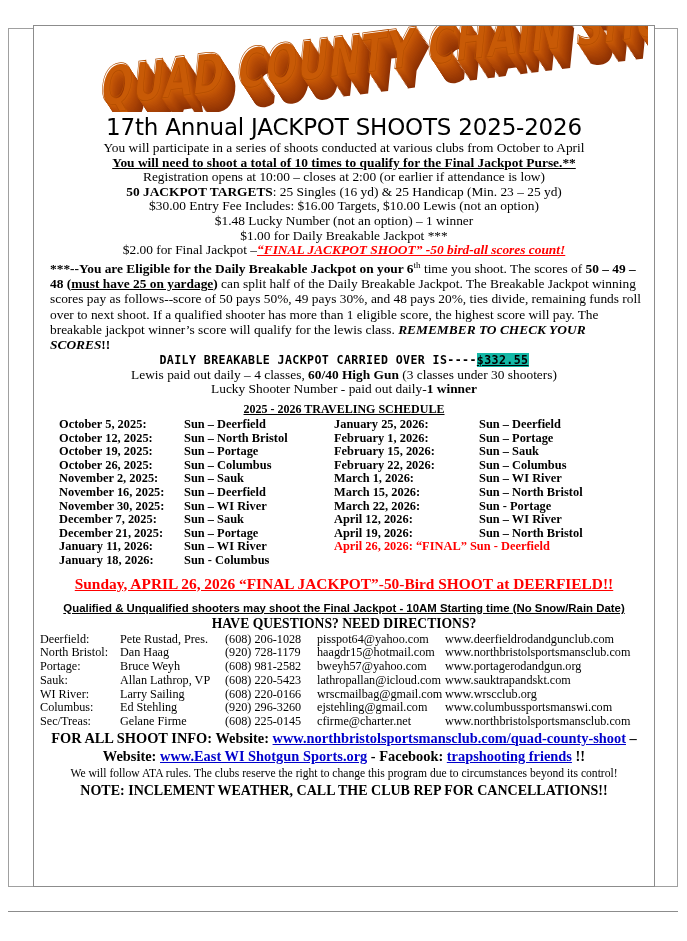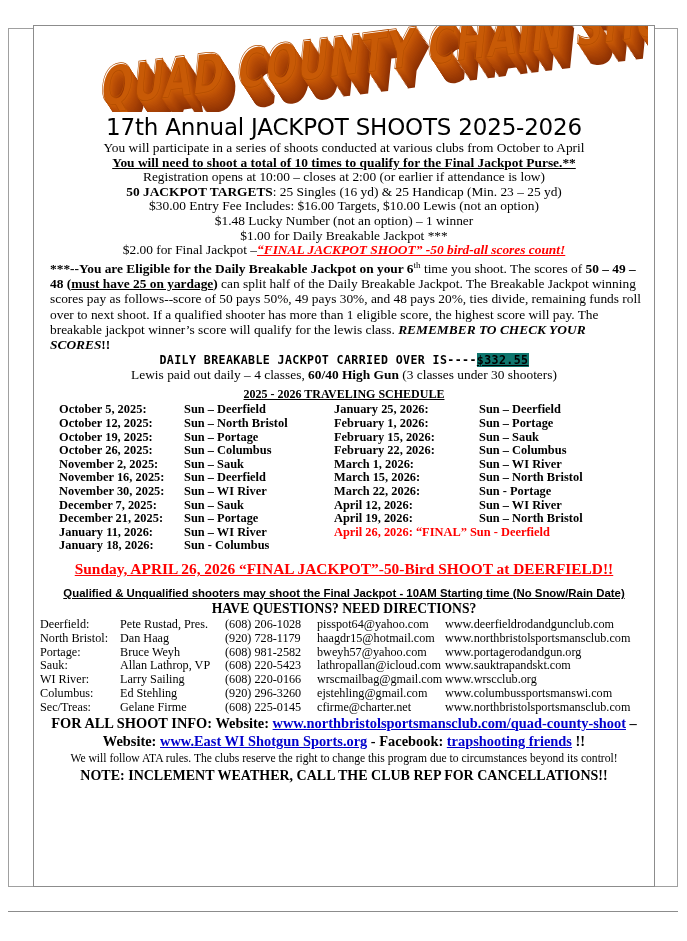--- a/index.html
+++ b/index.html
@@ -94,21 +94,21 @@
     line-height:27px;
     text-align:center;
     margin-top:2px;
     letter-spacing:-0.2px;
   }
   .b{font-weight:bold;}
   .i{font-style:italic;}
   .u{text-decoration:underline;}
   .red{color:#ff0000;}
   .blue{color:#0000cc;}
-  .hl{background:#0f766e;}
+  .hl{background:#14b8a6;}
   .sup{font-size:9px;vertical-align:super;}
 
   .para{
     font-size:13.4px;
     line-height:15.1px;
     text-align:left;
     margin:0 6px 0 10px;
     text-indent:0;
   }
 
@@ -239,20 +239,21 @@
     <div class="line ctr">$30.00 Entry Fee Includes:  $16.00 Targets, $10.00 Lewis (not an option)</div>
     <div class="line ctr">$1.48 Lucky Number (not an option) – 1 winner</div>
     <div class="line ctr">$1.00 for Daily Breakable Jackpot  ***</div>
     <div class="line ctr"><span>$2.00 for Final Jackpot –</span><span class="red b i u">“FINAL JACKPOT SHOOT” -50 bird-all scores count!</span></div>
 
     <div class="para"><span class="b">***--You are Eligible for the Daily Breakable Jackpot on your 6</span><span class="sup">th</span><span> time you shoot. The scores of </span><span class="b">50 – 49 – 48 (</span><span class="b u">must have 25 on yardage</span><span class="b">)</span><span> can split half of the Daily Breakable Jackpot.  The Breakable Jackpot winning scores pay as follows--score of 50 pays 50%, 49 pays 30%, and 48 pays 20%, ties divide, remaining funds roll over to next shoot.  If a qualified shooter has  more than 1 eligible score, the highest score will pay. The breakable jackpot winner’s score will qualify for the lewis class.   </span><span class="b i">REMEMBER TO CHECK YOUR SCORES</span><span class="b">!!</span></div>
 
     <div class="mono-line"><span>DAILY BREAKABLE JACKPOT CARRIED OVER IS----</span><span class="hl u">$332.55</span></div>
 
     <div class="line ctr"><span>Lewis paid out daily – 4 classes, </span><span class="b">60/40 High Gun</span><span> (3 classes under 30 shooters)</span></div>
+    <div class="line ctr"><span>Lucky Shooter Number - paid out daily-</span><span class="b">1 winner</span></div>
 
     <div class="sched-title">2025 - 2026 TRAVELING SCHEDULE</div>
     <table class="sched">
       <tbody>
           <tr>
             <td class="c1">October  5, 2025:</td>
             <td class="c2">Sun – Deerfield</td>
             <td class="c3">January 25, 2026:</td>
             <td class="c4">Sun – Deerfield</td>
           </tr>

